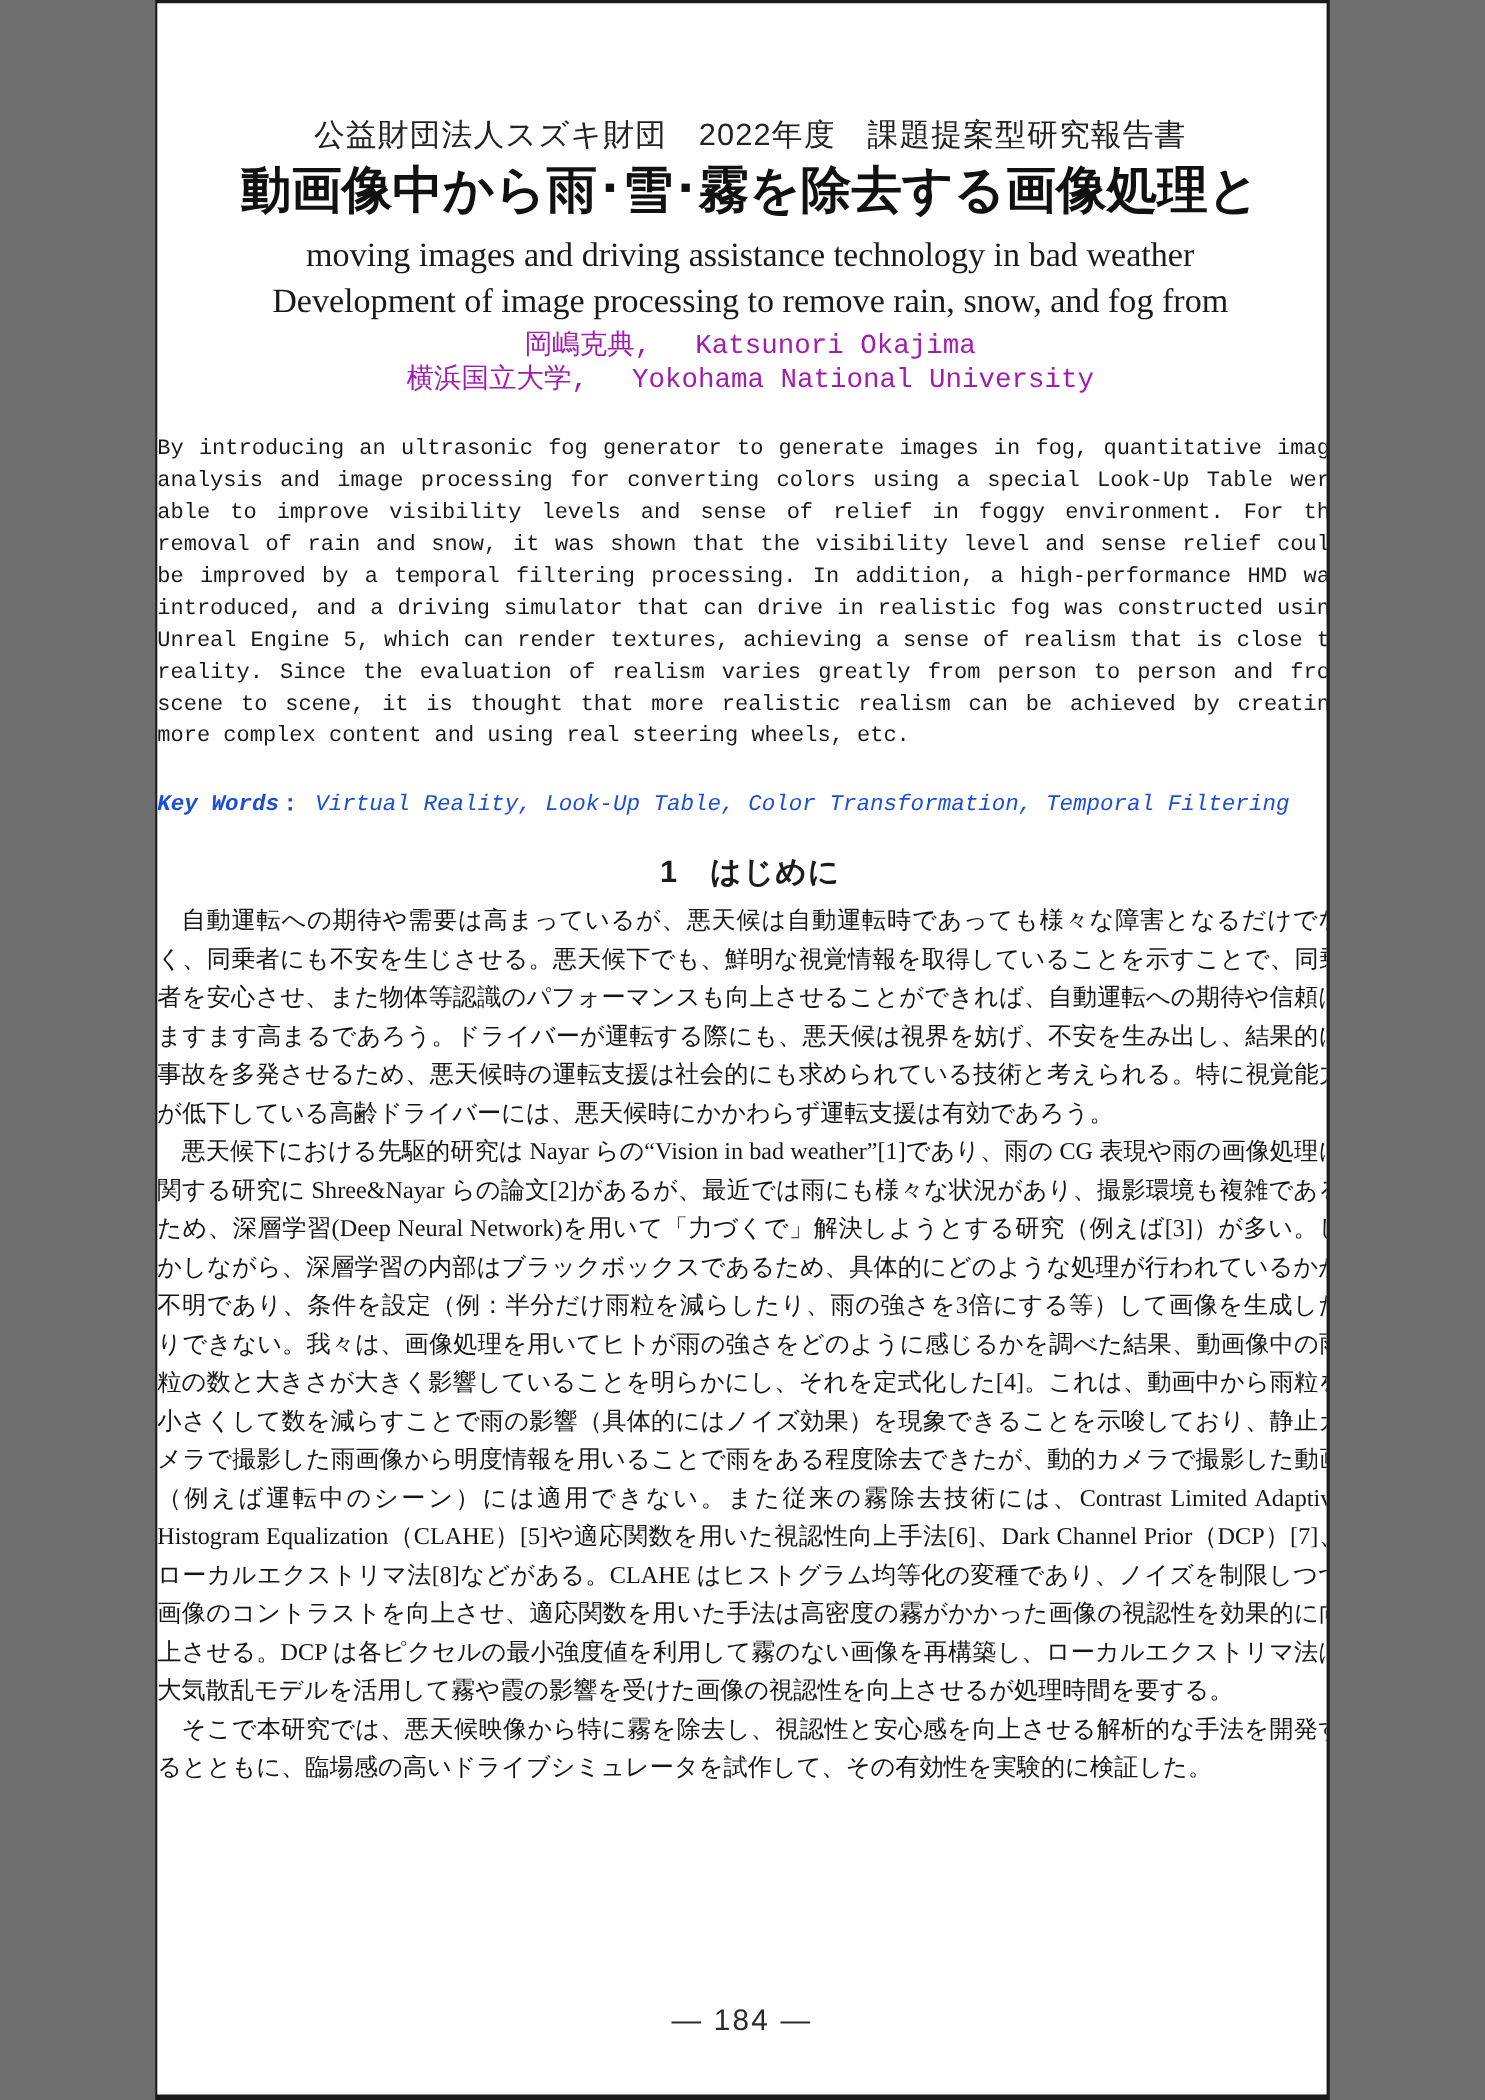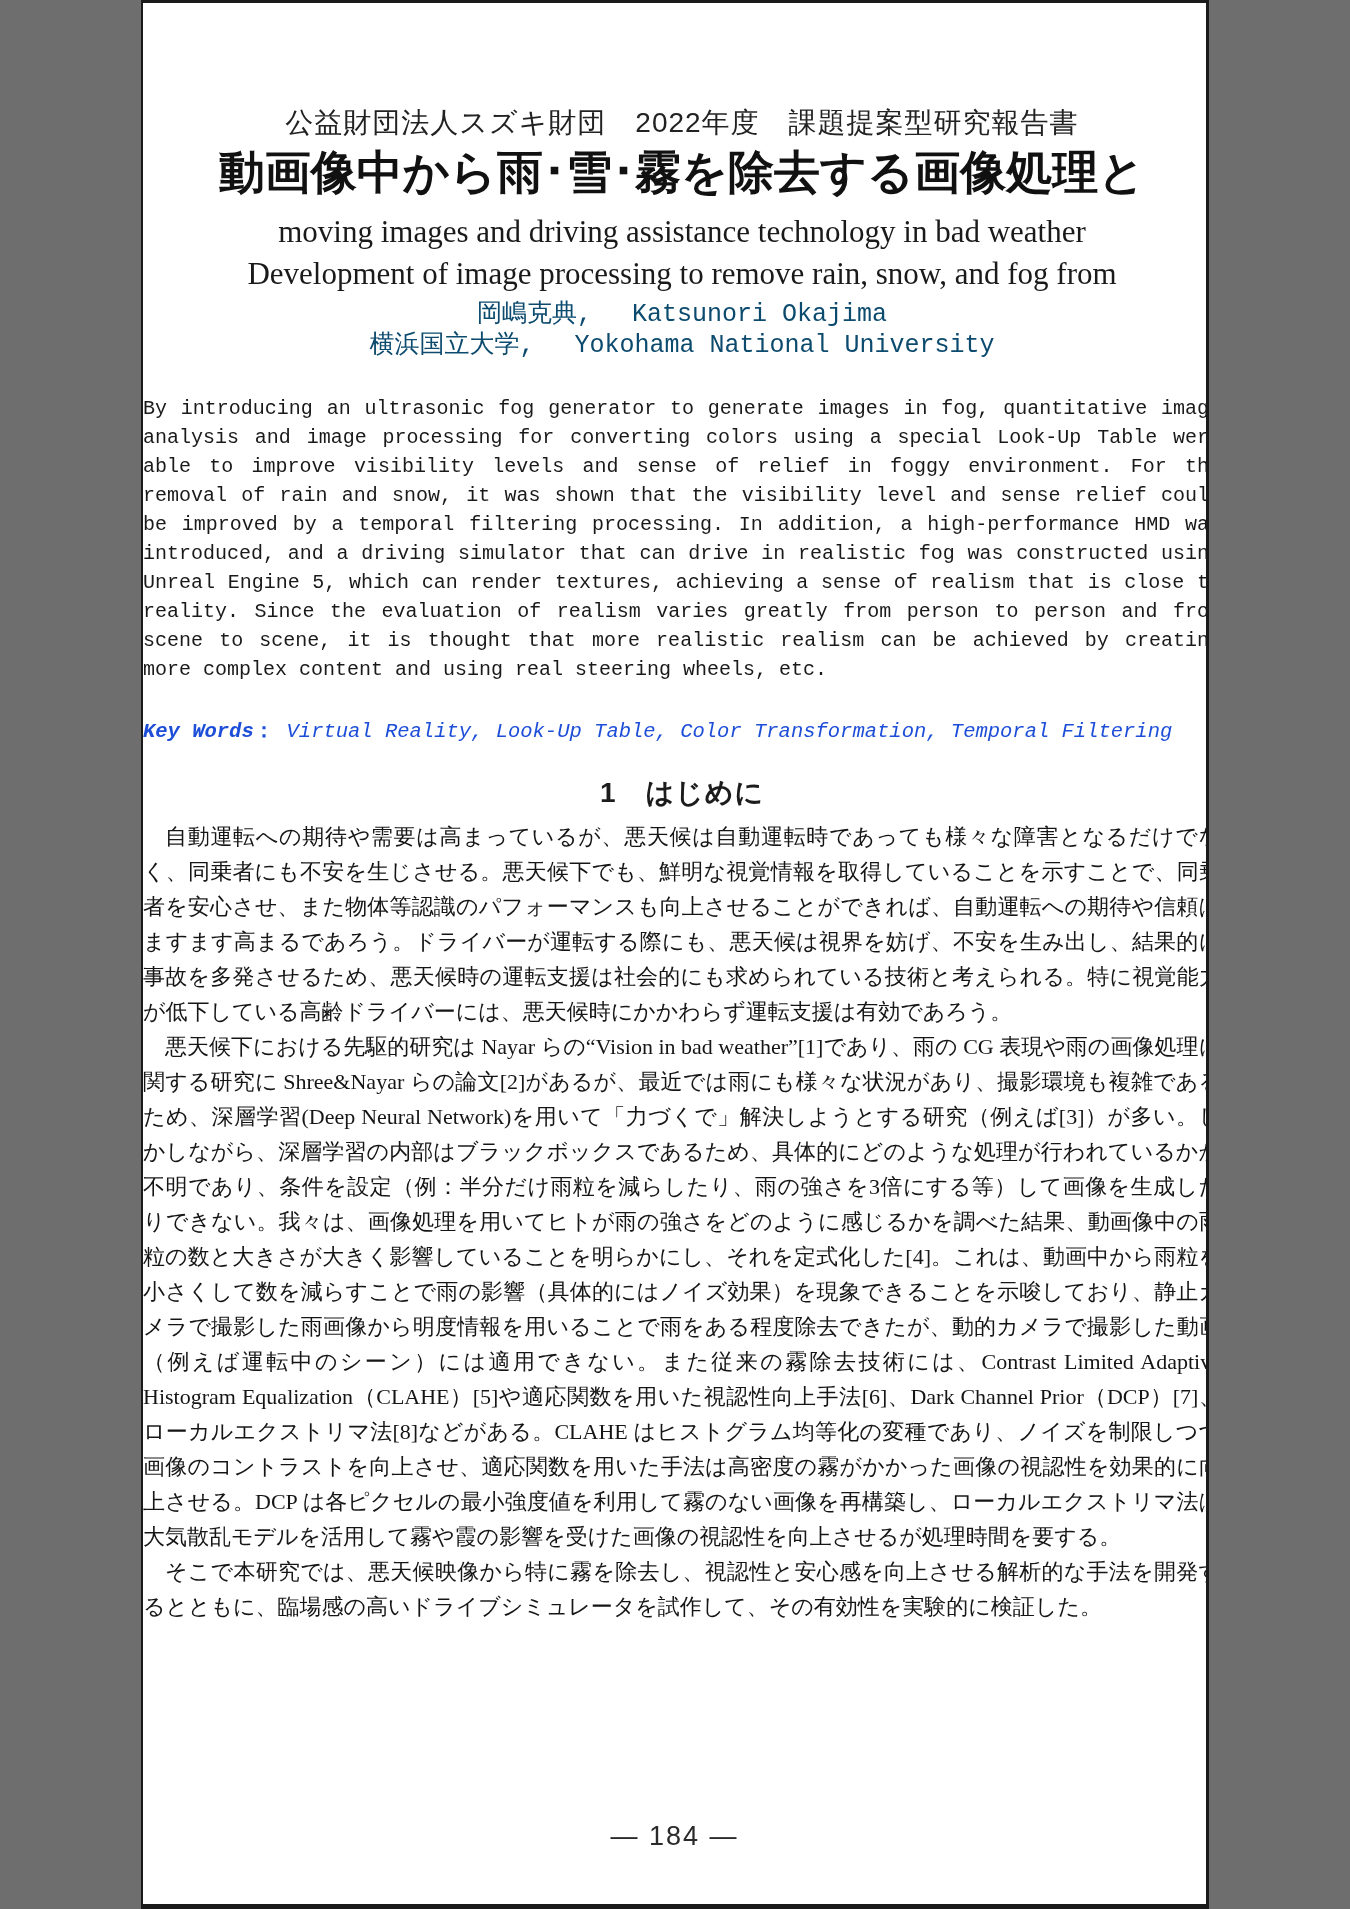--- a/index.html
+++ b/index.html
@@ -52,21 +52,21 @@
     font-size: 31px;
     line-height: 42px;
     color: #1a1a1a;
   }
   
   .byline {
     text-align: center;
     font-family: "Liberation Mono", "Liberation Serif", monospace;
     font-size: 25px;
     line-height: 31px;
-    color: #0c4a6e;
+    color: #a21caf;
   }
   .byline.authors { margin-top: 4px; }
   
   .abstract {
     margin-top: 33px;
     font-family: "Liberation Mono", "Liberation Serif", monospace;
     font-size: 20px;
     line-height: 29px;
     text-align: justify;
     color: #1a1a1a;

